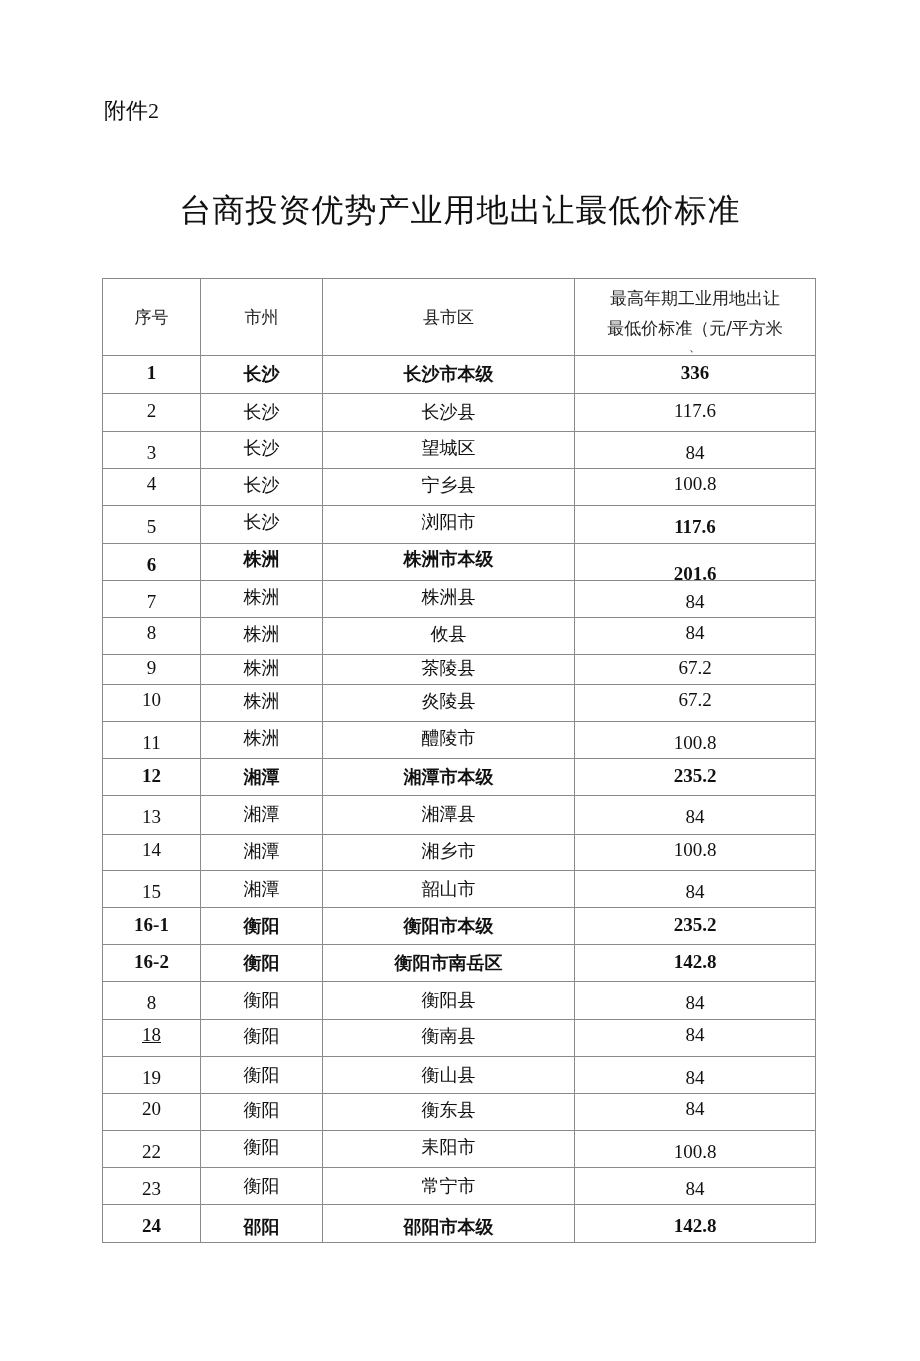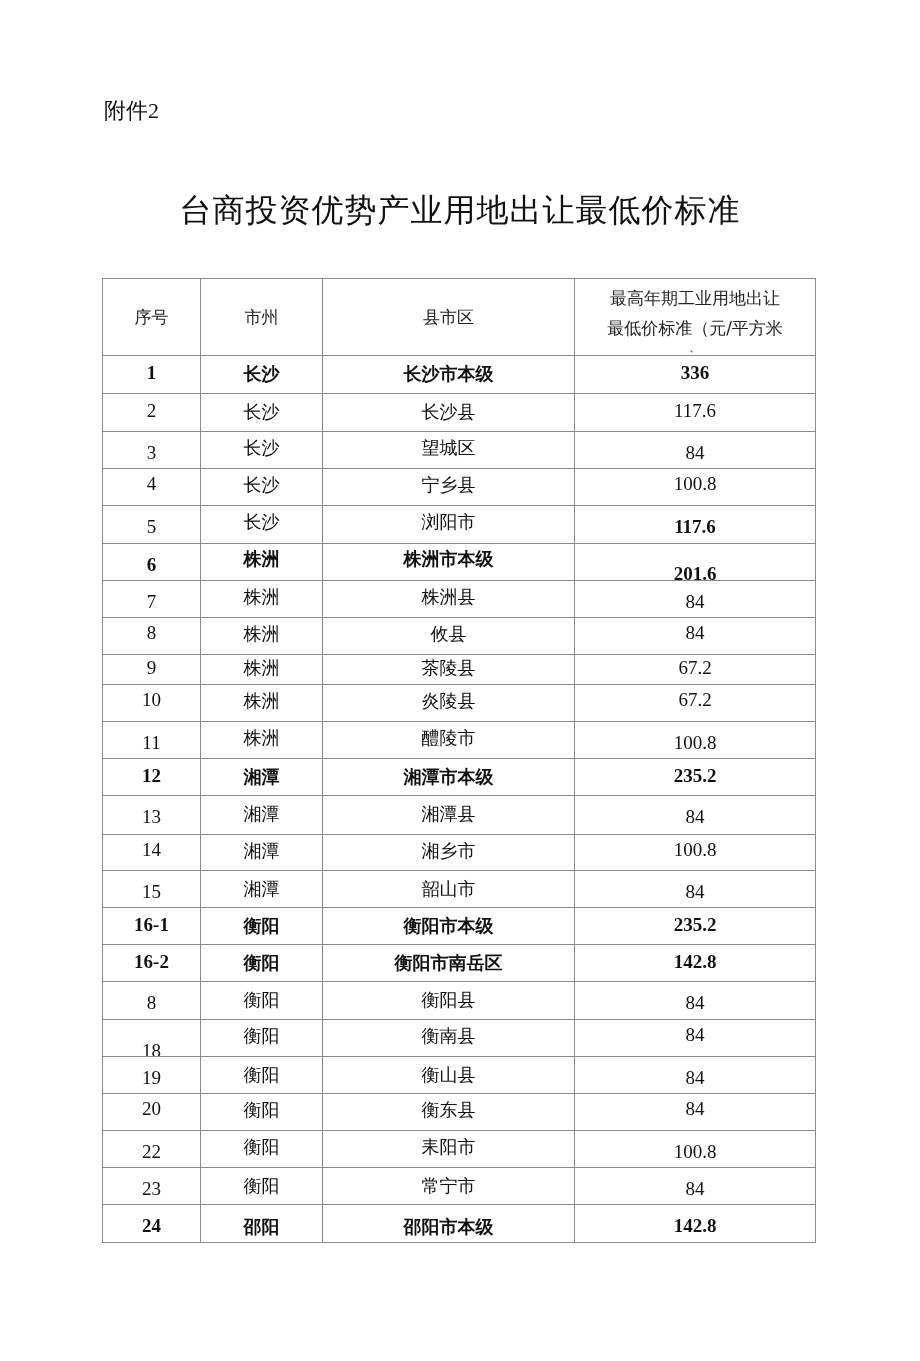--- a/index.html
+++ b/index.html
@@ -289,21 +289,21 @@
         </td>
         <td style="height: 37px;">
           <div class="cell cjk" style="top: 6px;">衡阳县</div>
         </td>
         <td style="height: 37px;">
           <div class="cell num" style="top: 10px;">84</div>
         </td>
       </tr>
       <tr style="height: 36px;">
         <td style="height: 36px;">
-          <div class="cell num" style="top: 20px; text-decoration: underline;">18</div>
+          <div class="cell num" style="top: 4px; text-decoration: underline;">18</div>
         </td>
         <td style="height: 36px;">
           <div class="cell cjk" style="top: 4px;">衡阳</div>
         </td>
         <td style="height: 36px;">
           <div class="cell cjk" style="top: 4px;">衡南县</div>
         </td>
         <td style="height: 36px;">
           <div class="cell num" style="top: 4px;">84</div>
         </td>

